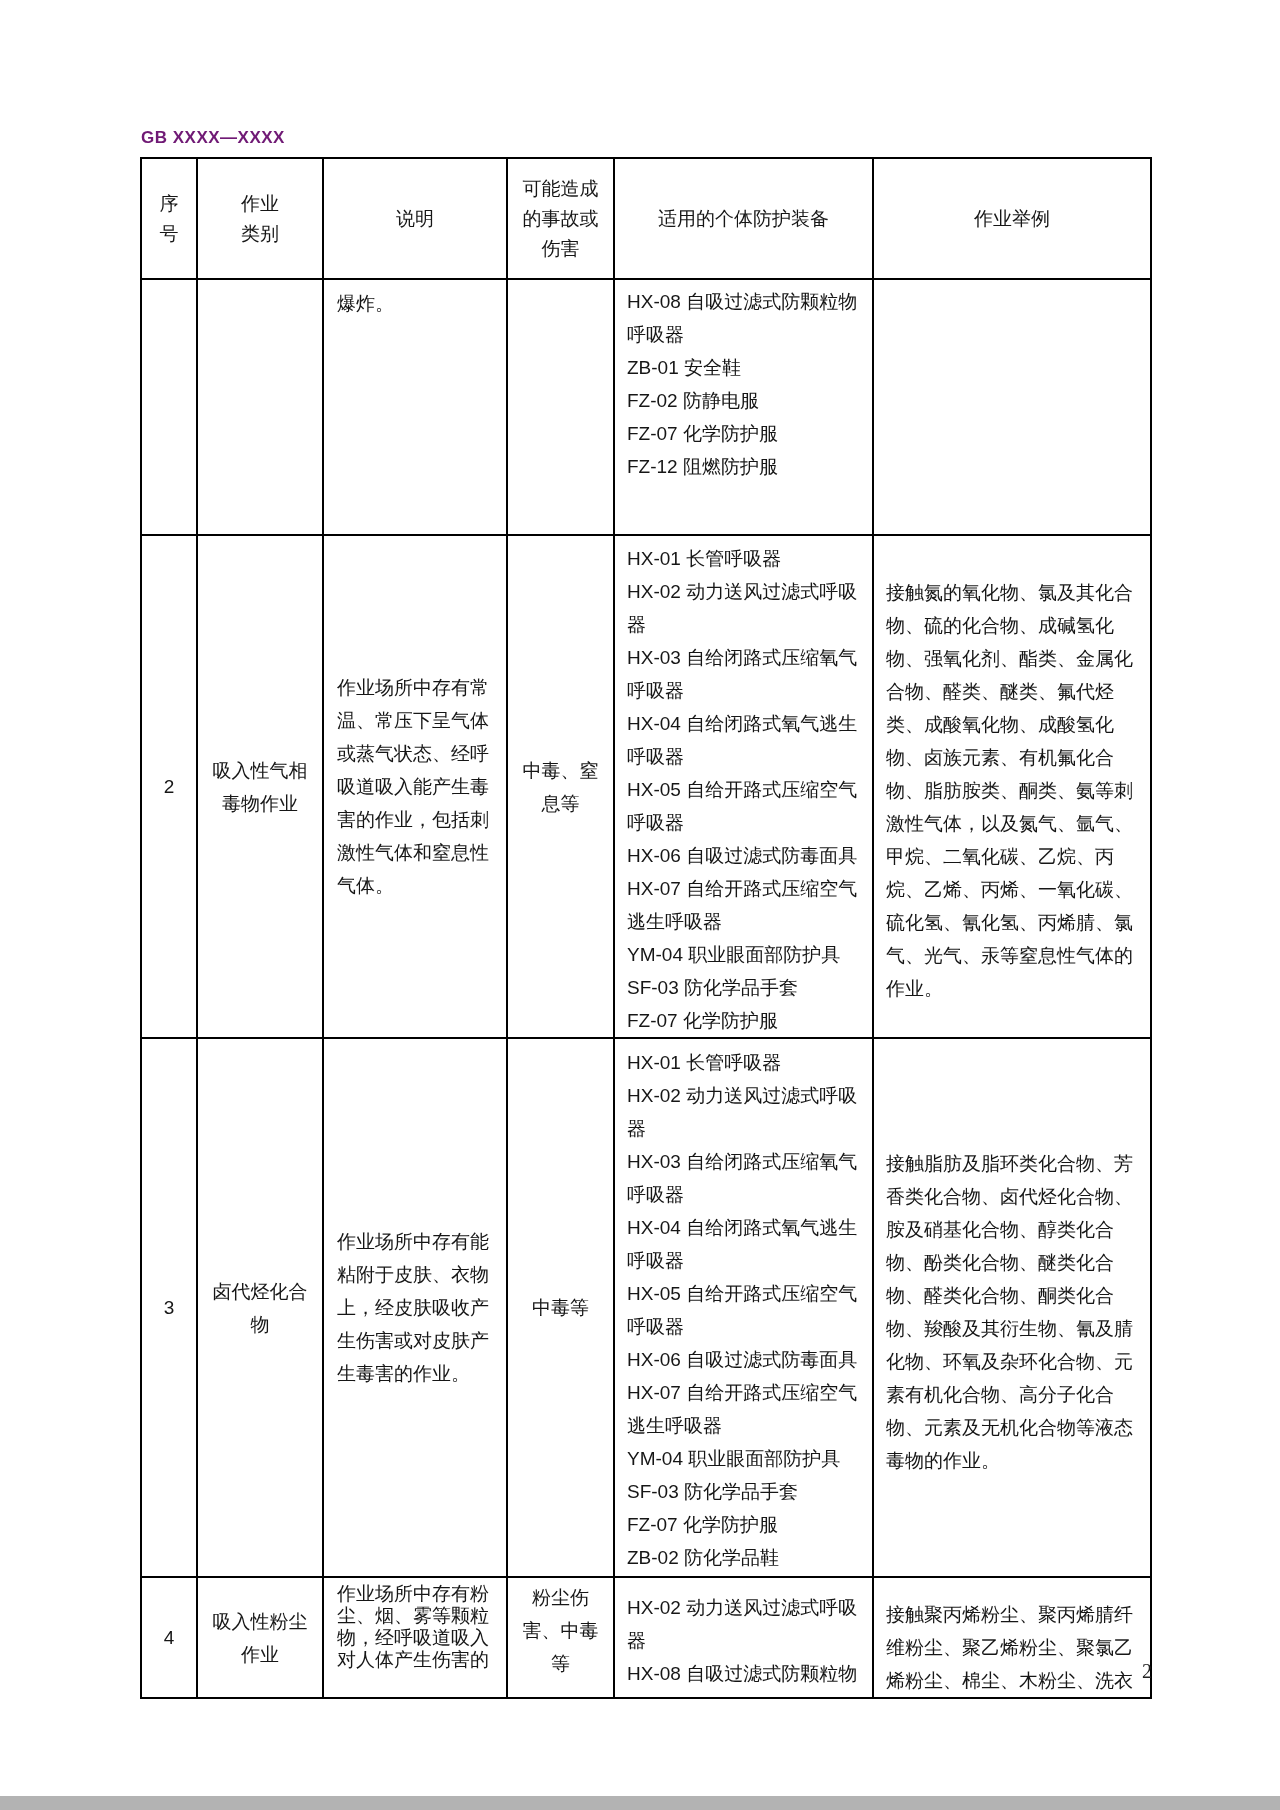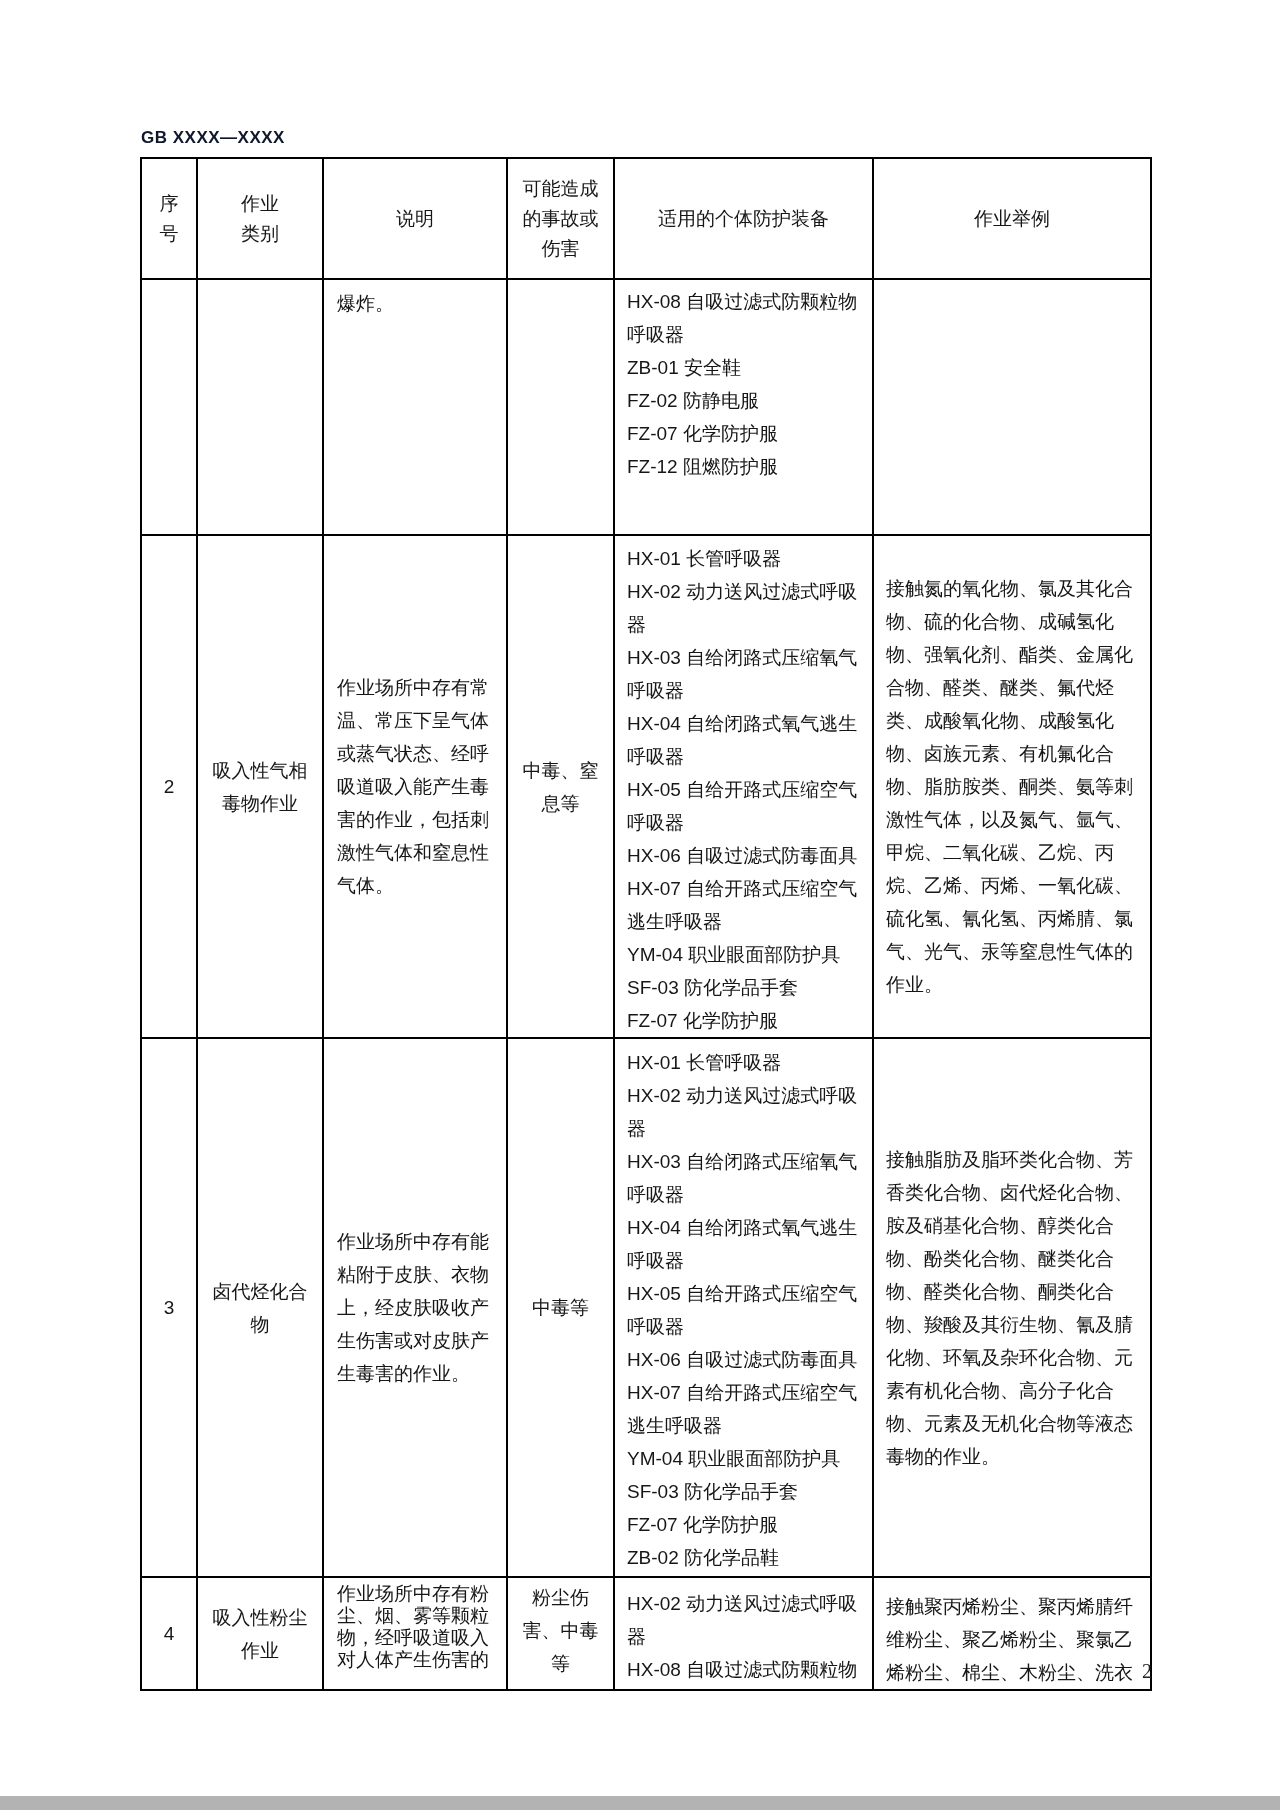--- a/index.html
+++ b/index.html
@@ -4,21 +4,21 @@
 <style>
   html,body{margin:0;padding:0;}
   body{
     width:1280px;height:1810px;position:relative;background:#ffffff;
     font-family:"Liberation Sans","DejaVu Sans",sans-serif;color:#141414;
     overflow:hidden;
   }
   .page{position:absolute;inset:0;background:#fff;}
   .doc-code{
     position:absolute;left:141px;top:128px;
-    font-size:17px;font-weight:600;letter-spacing:.5px;color:#0f172a;
+    font-size:17px;font-weight:600;letter-spacing:.5px;color:#701a75;
   }
   table.ppe-table{
     position:absolute;left:140px;top:157px;width:1010px;
     border-collapse:collapse;table-layout:fixed;
   }
   .ppe-table th,.ppe-table td{
     border:2px solid #000;font-weight:normal;font-size:19px;color:#161616;
     padding:0;vertical-align:middle;background:#fff;
   }
   .ppe-table th{
@@ -33,21 +33,21 @@
   .cell-seq{text-align:center;}
   .cell-cat{text-align:center;line-height:33px;}
   .cell-cat .cw{padding:0 9px;}
   .cell-desc{line-height:33px;text-align:left;}
   .cell-desc .cw{padding:0 13px;}
   .cell-injury{text-align:center;line-height:33px;}
   .cell-injury .cw{padding:0 9px;}
   .cell-ppe{vertical-align:top;line-height:33px;}
   .cell-ppe .cw{padding:5px 12px 0 12px;}
   .cell-ex{line-height:33px;}
-  .cell-ex .cw{padding:0 12px;}
+  .cell-ex .cw{padding:0 12px;margin-top:8px;}
   tr.row-1 td{vertical-align:top;}
   tr.row-1 .cell-desc .cw{padding-top:7px;}
   tr.row-1 .cw{max-height:194px;}
   tr.row-2 .cell-ppe .cw,tr.row-2 .cw{max-height:496px;}
   tr.row-3 .cw{max-height:532px;}
   tr.row-4 .cw{max-height:99px;}
   tr.row-4 .cell-desc{vertical-align:top;line-height:22px;}
   tr.row-4 .cell-desc .cw{padding-top:5px;max-height:95px;}
   tr.row-4 .cell-ex{vertical-align:top;}
   tr.row-4 .cell-ex .cw{padding-top:12px;}

